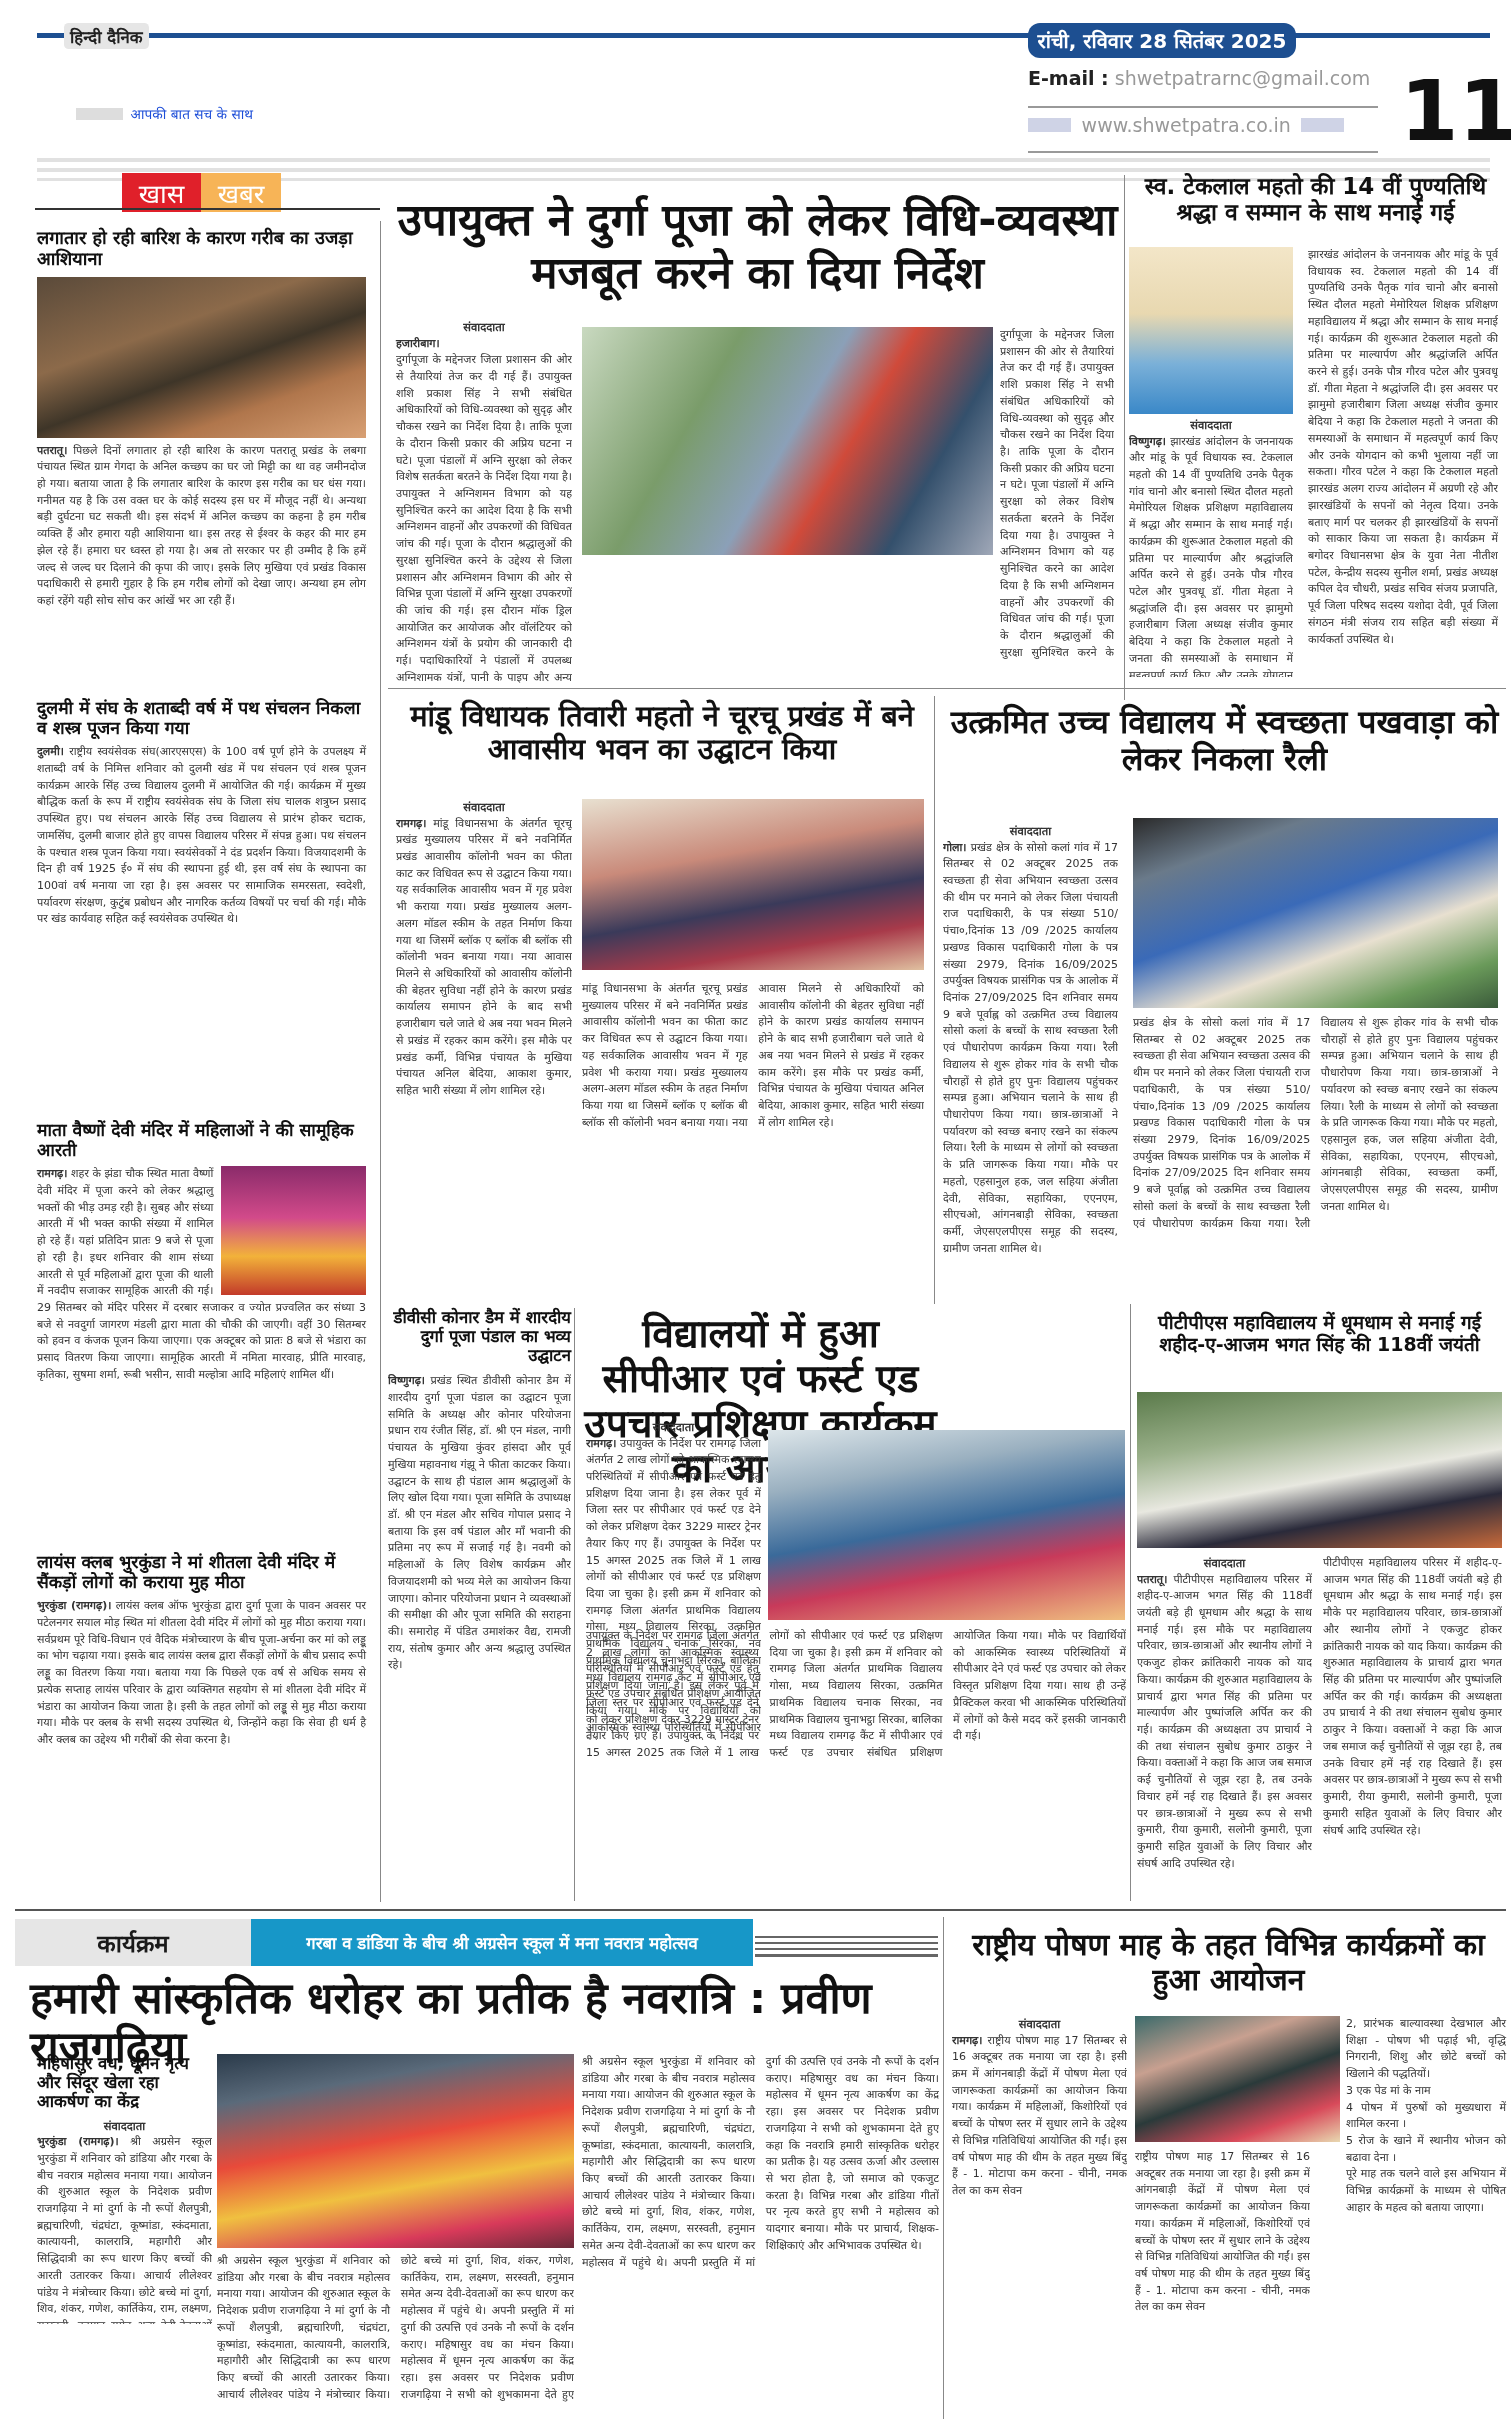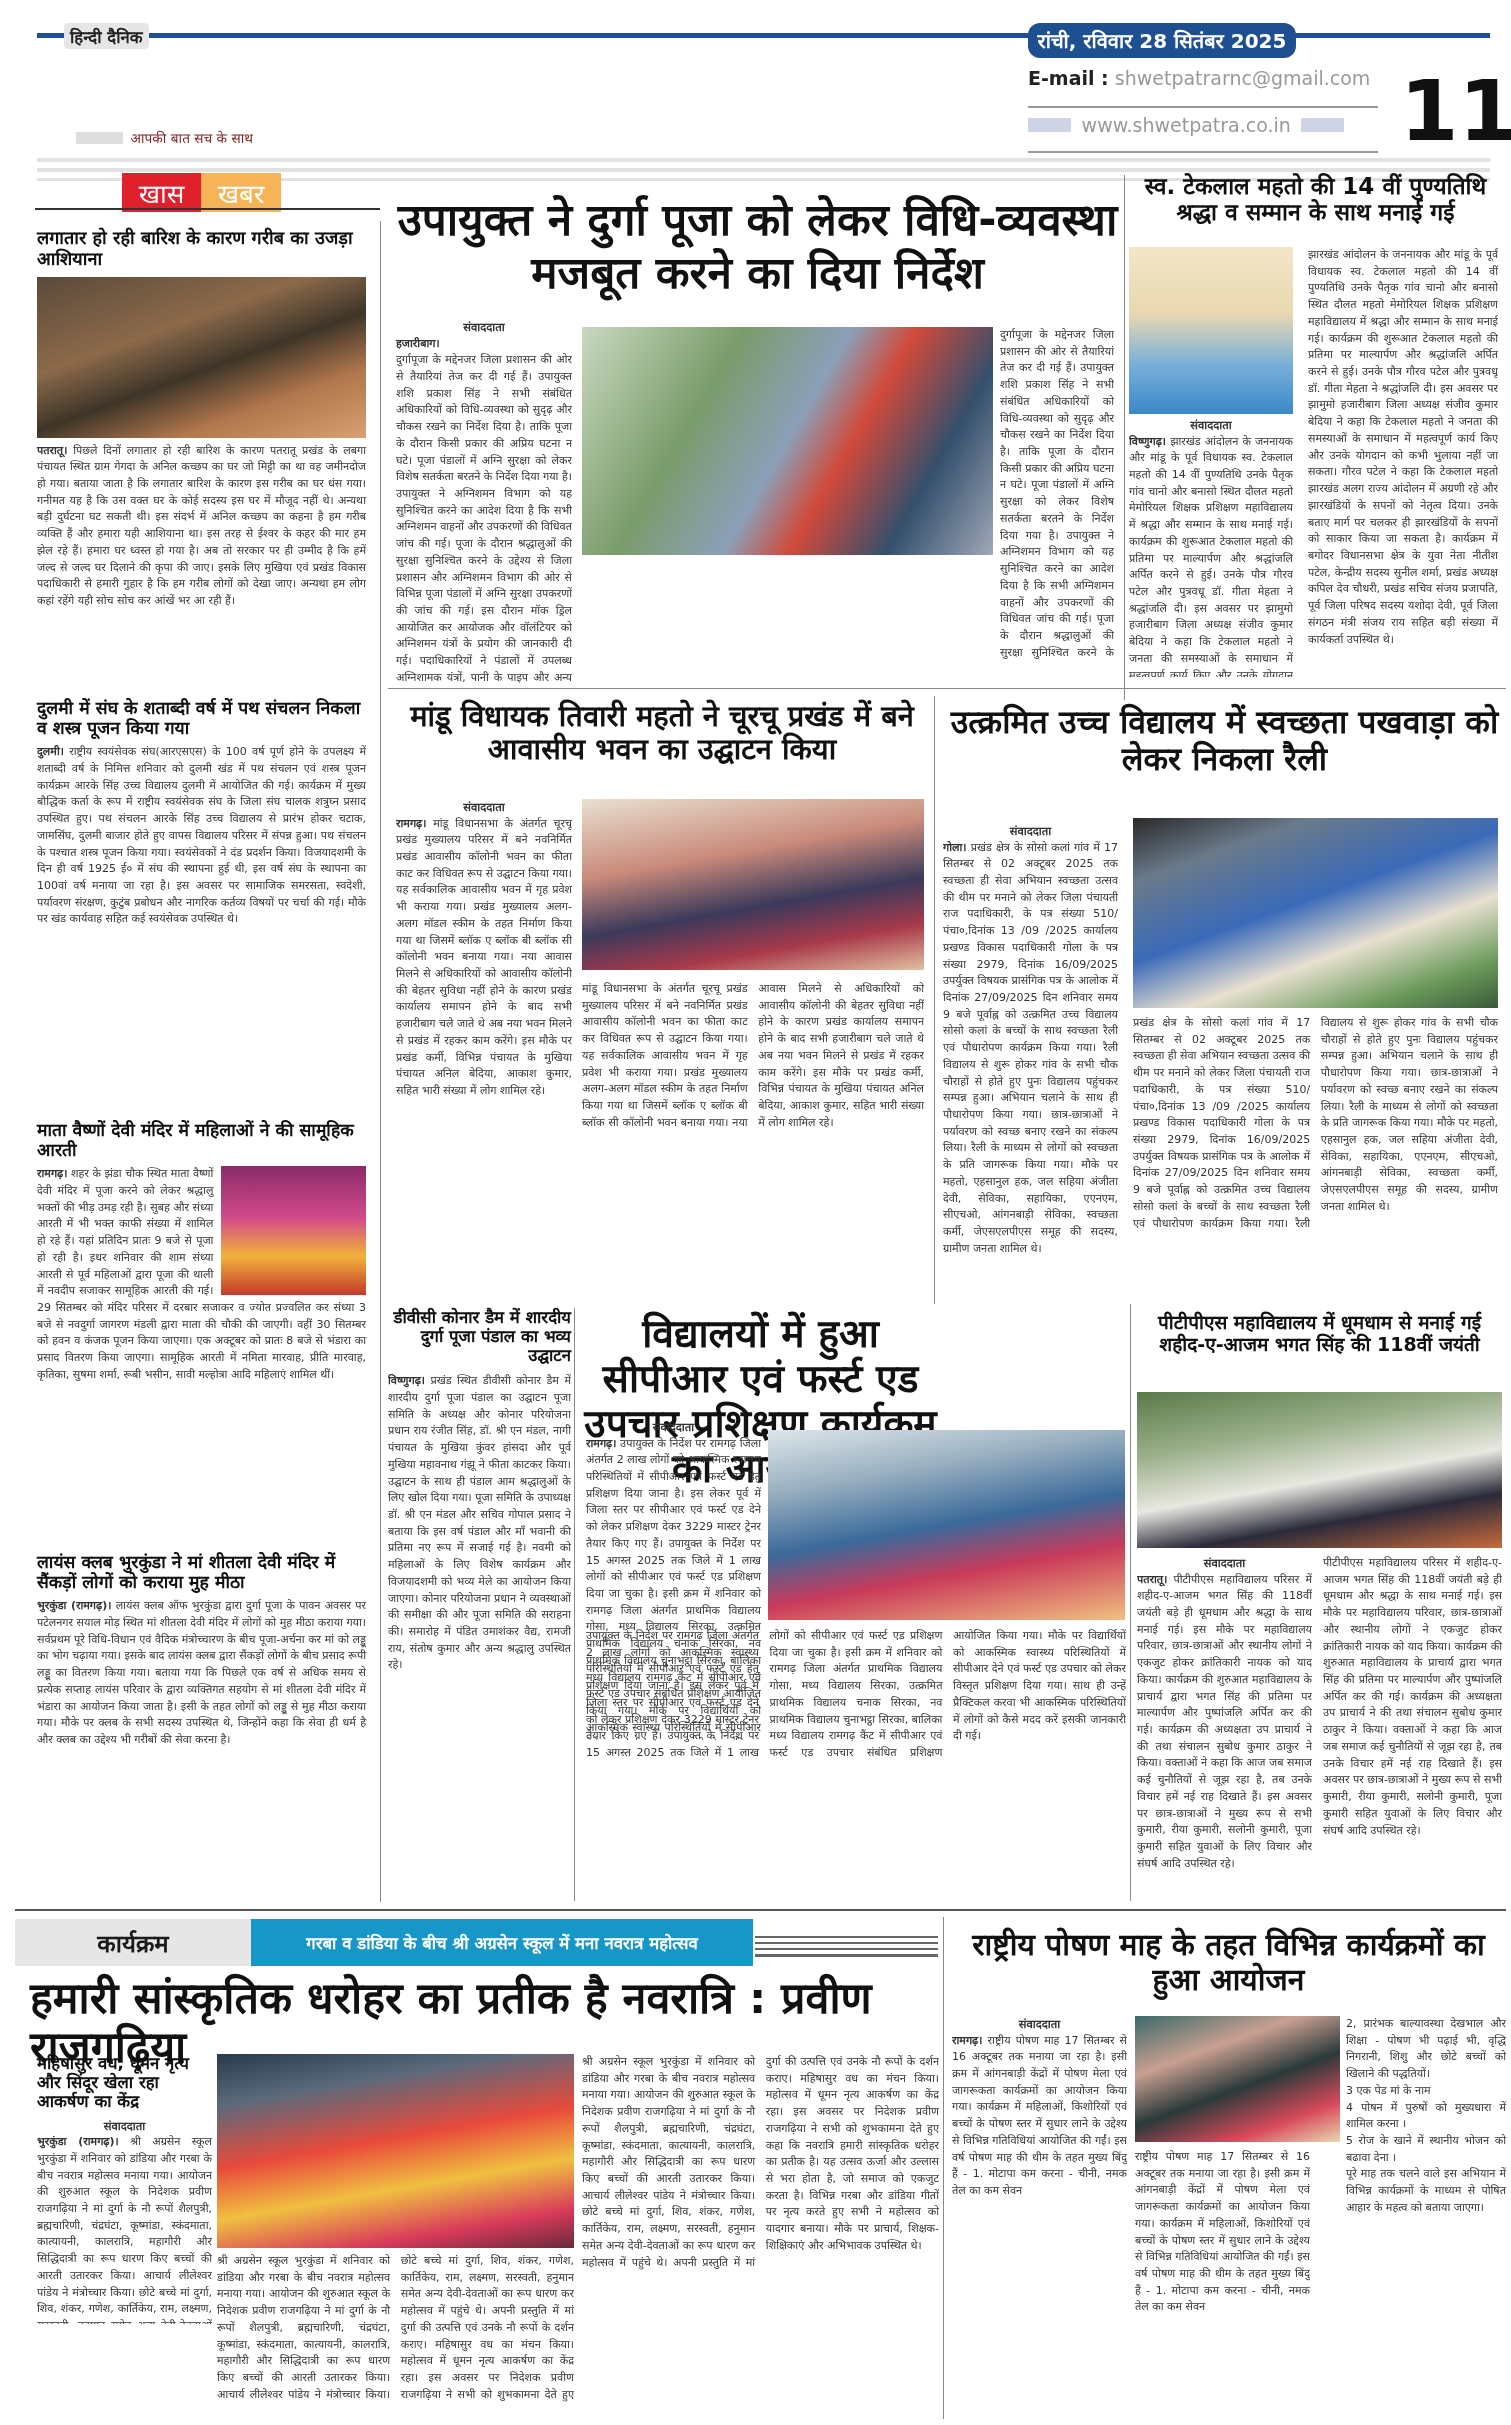--- a/index.html
+++ b/index.html
@@ -3,21 +3,21 @@
 <meta charset="utf-8">
 <style>
 *{box-sizing:border-box;margin:0;padding:0}
 body{width:1511px;height:2426px;background:#fff;font-family:"DejaVu Sans",sans-serif;color:#1a1a1a;position:relative;overflow:hidden}
 .abs{position:absolute}
 .masthead{left:0;top:0;width:1511px;height:160px}
 .topline{left:37px;top:33px;width:1453px;height:4.6px;background:#1d4f91}
 .dainik{left:64px;top:23px;background:#e6e6e6;border-radius:4.6px;padding:1.5px 6px;font-size:16.7px;font-weight:bold;color:#222}
 .datepill{left:1028px;top:23px;width:268px;height:35px;background:#1d4f91;border-radius:12px;color:#fff;font-size:20px;font-weight:bold;display:flex;align-items:center;justify-content:center}
 .logo{left:67px;top:55px;font-size:62px;font-weight:bold;letter-spacing:-1.5px;color:#111;font-family:"DejaVu Serif",serif}
-.tagline{left:76px;top:128px;font-size:13.7px;color:#7f1d1d;display:flex;align-items:center;gap:7.6px}
+.tagline{left:76px;top:104px;font-size:13.7px;color:#1d4ed8;display:flex;align-items:center;gap:7.6px}
 .tagline .grey{width:47px;height:12px;background:#ddd}
 .section{left:639px;top:61px;font-size:75px;font-weight:bold;color:#111}
 .email{left:1028px;top:67px;font-size:19px;color:#999}
 .email b{color:#222}
 .web{left:1028px;top:106px;width:350px;font-size:19px;color:#999;display:flex;align-items:center;gap:10.6px;border-top:2.3px solid #999;padding-top:6px}
 .web .blk{width:43px;height:13.7px;background:#cfd3e6}
 .webline{left:1028px;top:151px;width:350px;height:2.3px;background:#999}
 .pagenum{left:1400px;top:62px;font-size:84px;font-weight:bold;color:#111;font-family:"DejaVu Sans",sans-serif}
 .rules{left:37px;top:158px;width:1453px}
 .rules div{height:3.8px;background:#e1e1e1;margin-bottom:6px}

